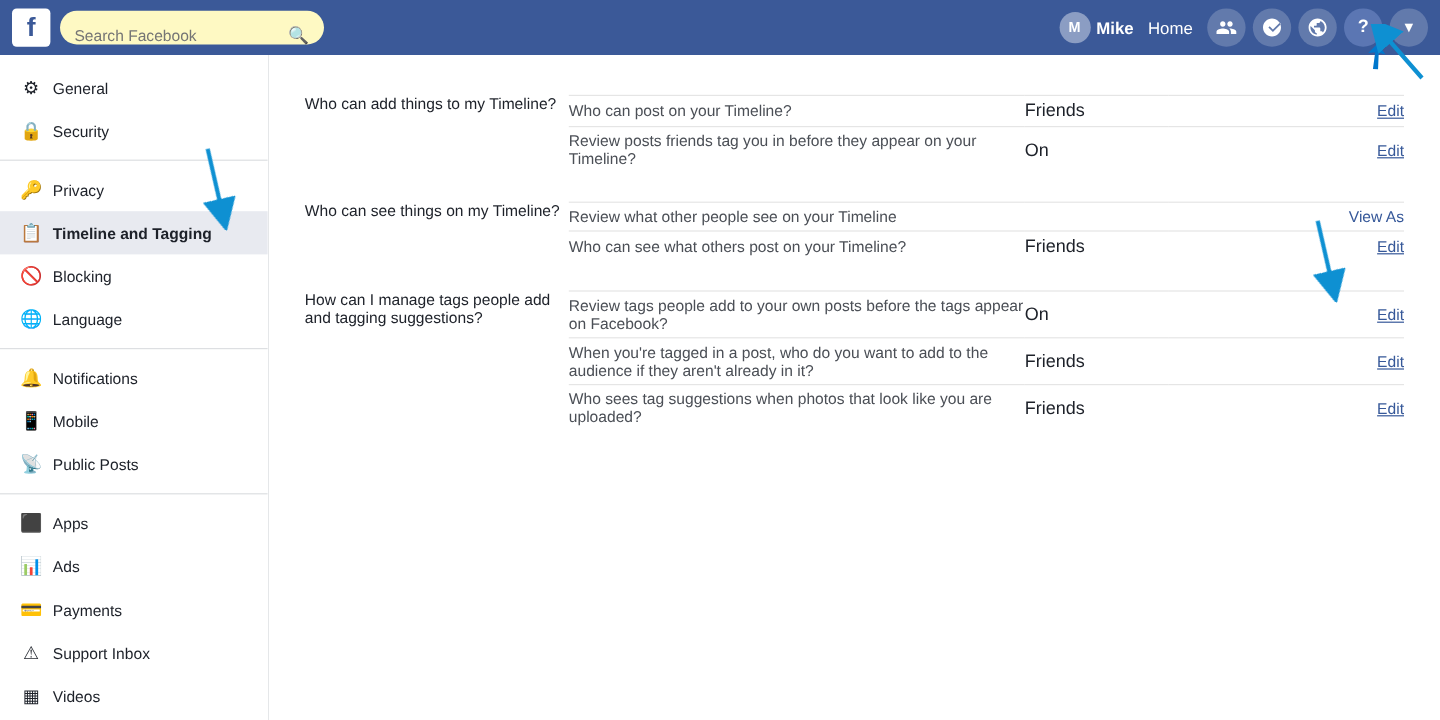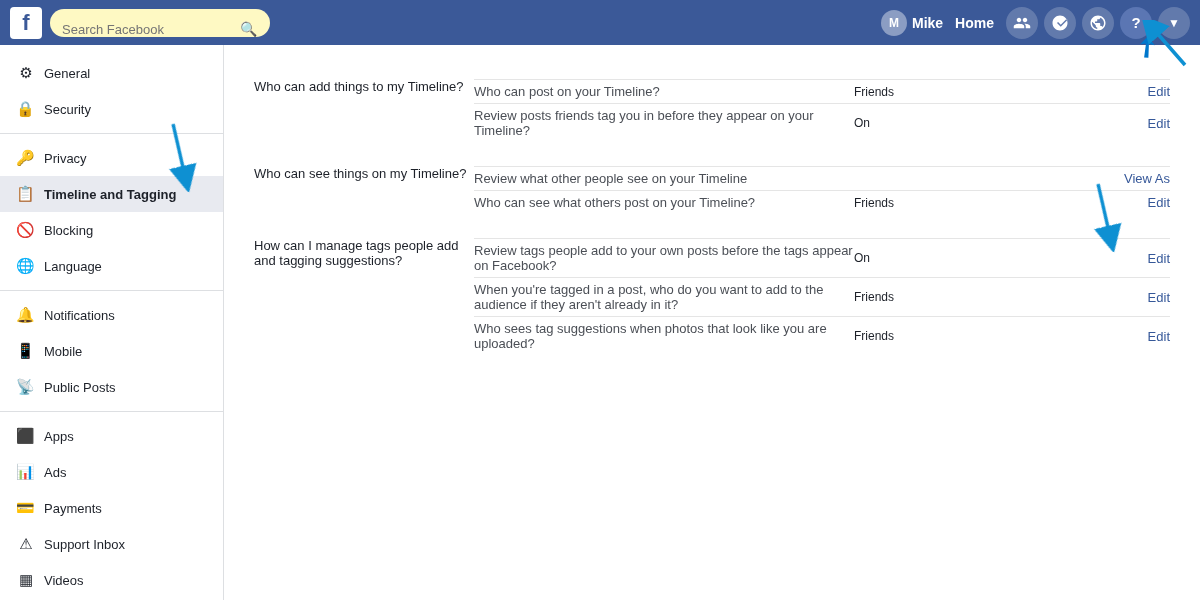--- a/index.html
+++ b/index.html
@@ -50,21 +50,21 @@
       color: #fff; font-size: 14px; font-weight: 600;
       cursor: pointer;
     }
     .nav-avatar {
       width: 26px; height: 26px; border-radius: 50%;
       background: #8b9dc3;
       display: flex; align-items: center; justify-content: center;
       font-size: 12px; color: #fff;
     }
     .nav-link {
-      color: #fff; font-size: 14px; font-weight: 700; cursor: pointer;
+      color: #fff; font-size: 14px; font-weight: 400; cursor: pointer;
       padding: 0 6px;
       text-align: center;
     }
     .nav-icon-btn {
       width: 32px; height: 32px;
       background: rgba(255,255,255,0.2);
       border-radius: 50%;
       display: flex; align-items: center; justify-content: center;
       color: #fff; font-size: 16px; cursor: pointer;
       position: relative;
@@ -137,30 +137,31 @@
     .setting-row td {
       padding: 4px 0;
       vertical-align: middle;
     }
     .setting-desc {
       color: #4b4f56; font-size: 13px;
       padding-right: 20px;
       width: 380px;
     }
     .setting-value {
-      color: #1d2129; font-size: 12px;
+      color: #1d2129; font-size: 15px;
       width: 120px;
     }
     .setting-action {
       text-align: right;
       padding-right: 10px;
     }
     .edit-btn {
       color: #365899; font-size: 13px; cursor: pointer;
       font-weight: 400;
+      text-decoration: underline;
     }
     .view-as-btn {
       color: #365899; font-size: 13px; cursor: pointer;
     }
 
     
     .arrow-overlay {
       position: fixed;
       pointer-events: none;
       z-index: 999;

